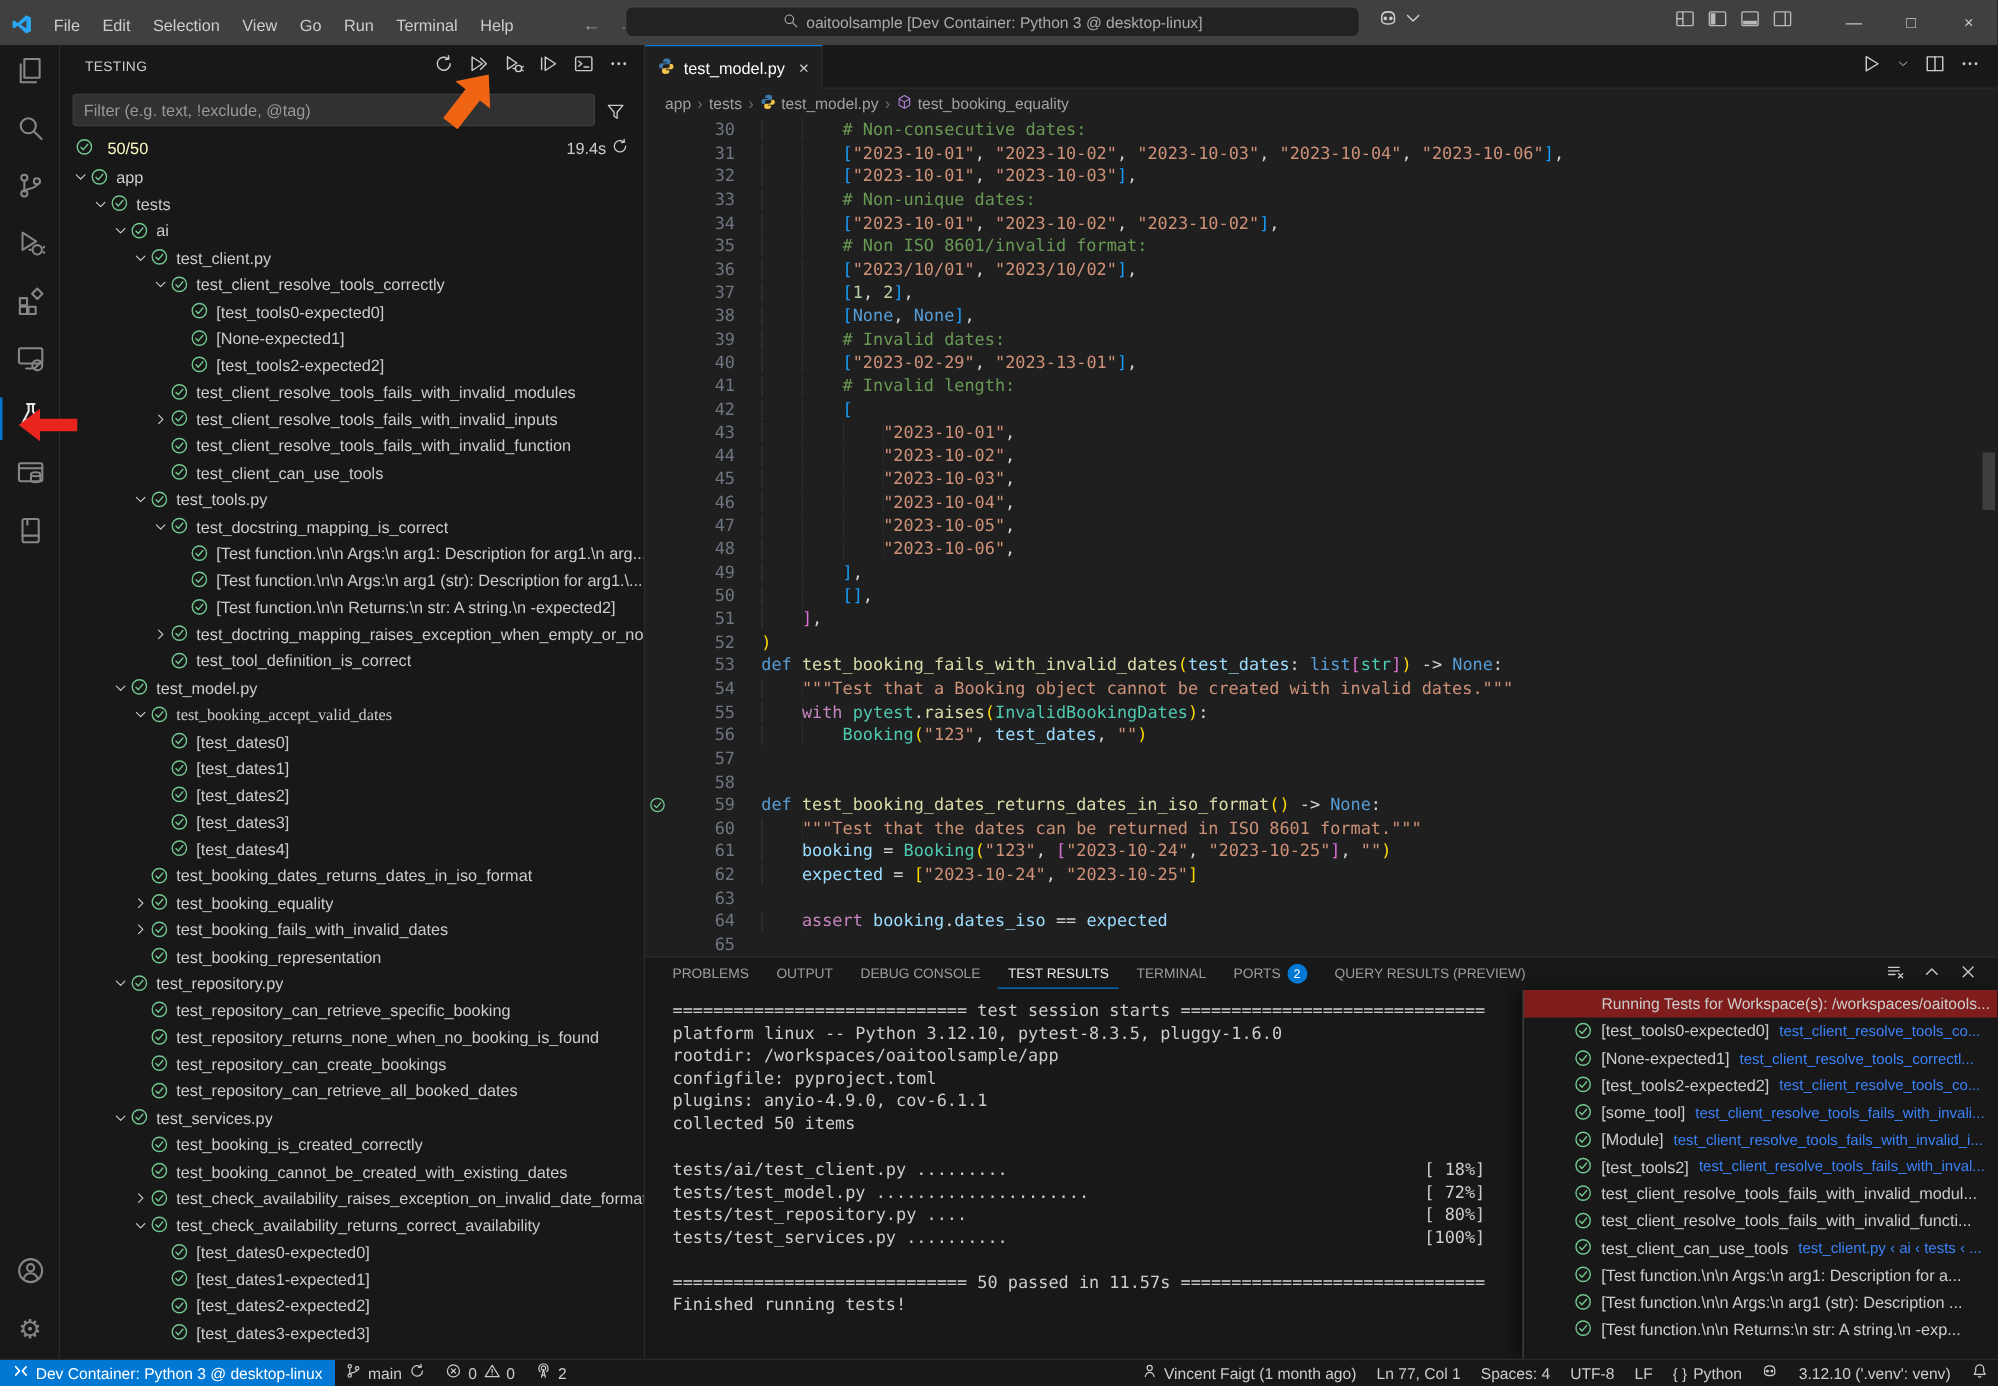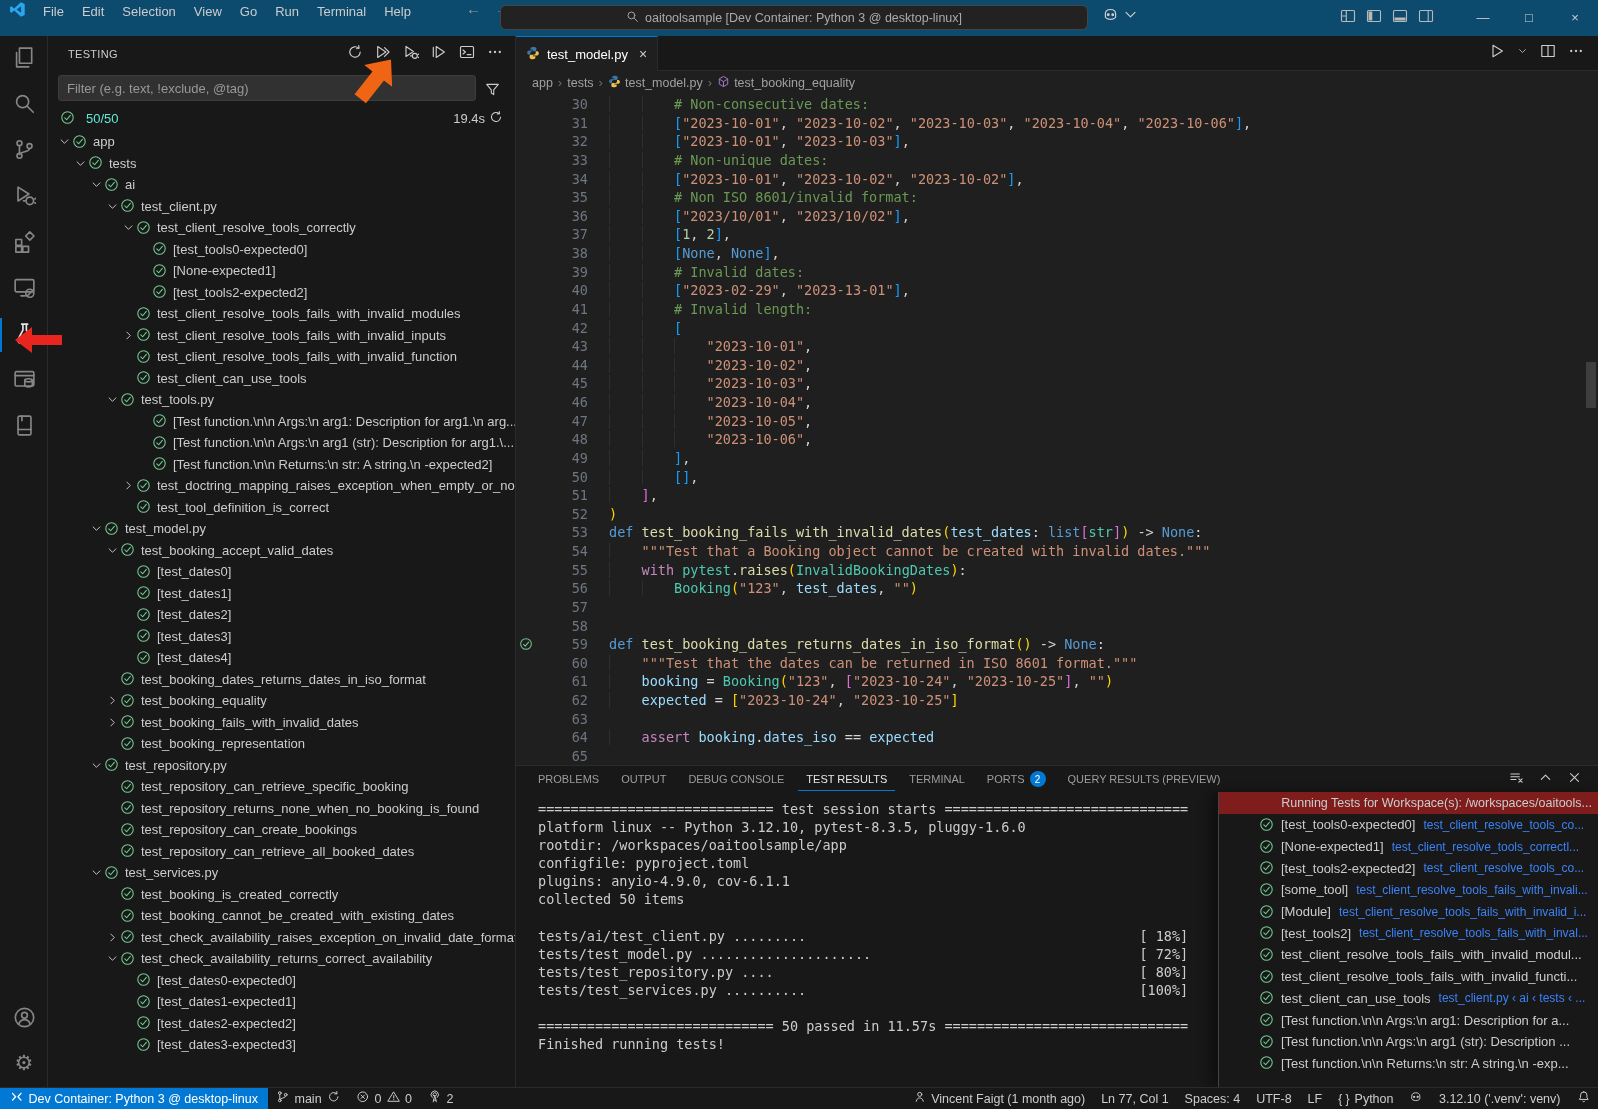--- a/index.html
+++ b/index.html
@@ -1,22 +1,22 @@
 <!DOCTYPE html>
 <html><head>
 <meta charset="utf-8">
 <style>
   * { box-sizing: border-box; margin: 0; padding: 0; }
   html,body { width:1598px; height:1109px; overflow:hidden; background:#1f1f1f;
     font-family:"Liberation Sans",sans-serif; color:#cccccc; }
   #app { position:relative; width:1598px; height:1109px; background:#181818; }
 
   
-  #titlebar { position:absolute; left:0; top:0; width:1598px; height:41px; background:#0c4a6e;
-    border-bottom:1px solid #2b2b2b; display:flex; }
+  #titlebar { position:absolute; left:0; top:0; width:1598px; height:41px; background:#404040;
+    border-bottom:1px solid #2b2b2b; display:flex; align-items:center; }
   #vscode-logo { width:34px; text-align:center; }
   #vscode-logo svg { width:17px; height:17px; vertical-align:middle; }
   #menus { display:flex; }
   #menus .menu { padding:4px 9px; font-size:13px; color:#cccccc; border-radius:5px; }
   .navarrows { margin-left:46px; display:flex; gap:14px; color:#9d9d9d; font-size:15px; }
   #searchbox { position:absolute; left:500px; top:5px; width:588px; height:25px; background:#222222;
     border:1px solid #454545; border-radius:6px; display:flex; align-items:center; justify-content:center;
     color:#aaaaaa; font-size:12.5px; gap:6px; }
   #searchbox .ico svg { width:13px; height:13px; }
   #copilot-top { position:absolute; left:1102px; top:6px; display:flex; align-items:center; gap:3px; color:#cccccc; }
@@ -48,21 +48,21 @@
   #testing-toolbar .tbtn { width:24px; height:24px; display:flex; align-items:center; justify-content:center; border-radius:5px; }
   #testing-toolbar .tbtn svg { width:16px; height:16px; }
   #filter-row { margin:4px 10px 0 10px; position:relative; }
   #filter-input { width:418px; height:26px; background:#313131; border:1px solid #3c3c3c; border-radius:3px;
     color:#cccccc; font-size:13px; padding:0 8px; font-family:"Liberation Sans",sans-serif; }
   #filter-input::placeholder { color:#989898; }
   #filter-funnel { position:absolute; right:2px; top:3px; width:22px; height:22px; color:#cccccc;
     display:flex; align-items:center; justify-content:center; }
   #filter-funnel svg { width:15px; height:15px; }
   #summary-row { height:26px; margin-top:4px; display:flex; align-items:center; padding:0 12px; font-size:13px; }
-  #summary-row .pass { color:#5eead4; margin-left:5px; }
+  #summary-row .pass { color:#fef9c3; margin-left:5px; }
   #summary-right { margin-left:auto; display:flex; align-items:center; gap:4px; color:#cccccc; }
   #summary-right svg { width:14px; height:14px; }
   #test-tree { position:absolute; left:0; top:95px; right:0; bottom:0; overflow:hidden; }
   .tree-row { height:21.5px; display:flex; align-items:center; font-size:13px; color:#cccccc; white-space:nowrap; }
   .twisty { width:16px; height:16px; flex:0 0 16px; display:flex; align-items:center; justify-content:center; color:#cccccc; }
   .twisty svg { width:13px; height:13px; }
   .tree-check { width:16px; height:16px; flex:0 0 16px; margin-right:5px; color:#73c991; }
   .tree-check svg { width:15px; height:15px; }
   .tree-label { overflow:hidden; text-overflow:clip; }
 
@@ -457,20 +457,32 @@
             <svg viewBox="0 0 16 16" fill="none" stroke="currentColor" stroke-width="1.15" stroke-linecap="round" stroke-linejoin="round">
               <path d="M3.8 6 8 10.2 12.2 6"></path>
             </svg>
           </span>
           <span class="tree-check"><svg viewBox="0 0 16 16" fill="none" stroke="currentColor" stroke-width="1.15" stroke-linecap="round" stroke-linejoin="round">
               <circle cx="8" cy="8" r="6.1"></circle>
               <path d="M5.1 8.3l2 2.1 3.9-4.6"></path>
             </svg></span>
           <span class="tree-label">test_tools.py</span>
         </div>
+        <div class="tree-row" style="padding-left: 72px;">
+          <span class="twisty">
+            <svg viewBox="0 0 16 16" fill="none" stroke="currentColor" stroke-width="1.15" stroke-linecap="round" stroke-linejoin="round">
+              <path d="M3.8 6 8 10.2 12.2 6"></path>
+            </svg>
+          </span>
+          <span class="tree-check"><svg viewBox="0 0 16 16" fill="none" stroke="currentColor" stroke-width="1.15" stroke-linecap="round" stroke-linejoin="round">
+              <circle cx="8" cy="8" r="6.1"></circle>
+              <path d="M5.1 8.3l2 2.1 3.9-4.6"></path>
+            </svg></span>
+          <span class="tree-label">test_docstring_mapping_is_correct</span>
+        </div>
         <div class="tree-row" style="padding-left: 88px;">
           <span class="twisty"></span>
           <span class="tree-check"><svg viewBox="0 0 16 16" fill="none" stroke="currentColor" stroke-width="1.15" stroke-linecap="round" stroke-linejoin="round">
               <circle cx="8" cy="8" r="6.1"></circle>
               <path d="M5.1 8.3l2 2.1 3.9-4.6"></path>
             </svg></span>
           <span class="tree-label">[Test function.\n\n Args:\n arg1: Description for arg1.\n arg...</span>
         </div>
         <div class="tree-row" style="padding-left: 88px;">
           <span class="twisty"></span>
@@ -513,21 +525,21 @@
             <svg viewBox="0 0 16 16" fill="none" stroke="currentColor" stroke-width="1.15" stroke-linecap="round" stroke-linejoin="round">
               <path d="M3.8 6 8 10.2 12.2 6"></path>
             </svg>
           </span>
           <span class="tree-check"><svg viewBox="0 0 16 16" fill="none" stroke="currentColor" stroke-width="1.15" stroke-linecap="round" stroke-linejoin="round">
               <circle cx="8" cy="8" r="6.1"></circle>
               <path d="M5.1 8.3l2 2.1 3.9-4.6"></path>
             </svg></span>
           <span class="tree-label">test_model.py</span>
         </div>
-        <div class="tree-row" style="padding-left: 56px;">
+        <div class="tree-row" style="padding-left: 56px; font-family: Liberation Serif, serif;">
           <span class="twisty">
             <svg viewBox="0 0 16 16" fill="none" stroke="currentColor" stroke-width="1.15" stroke-linecap="round" stroke-linejoin="round">
               <path d="M3.8 6 8 10.2 12.2 6"></path>
             </svg>
           </span>
           <span class="tree-check"><svg viewBox="0 0 16 16" fill="none" stroke="currentColor" stroke-width="1.15" stroke-linecap="round" stroke-linejoin="round">
               <circle cx="8" cy="8" r="6.1"></circle>
               <path d="M5.1 8.3l2 2.1 3.9-4.6"></path>
             </svg></span>
           <span class="tree-label">test_booking_accept_valid_dates</span>

